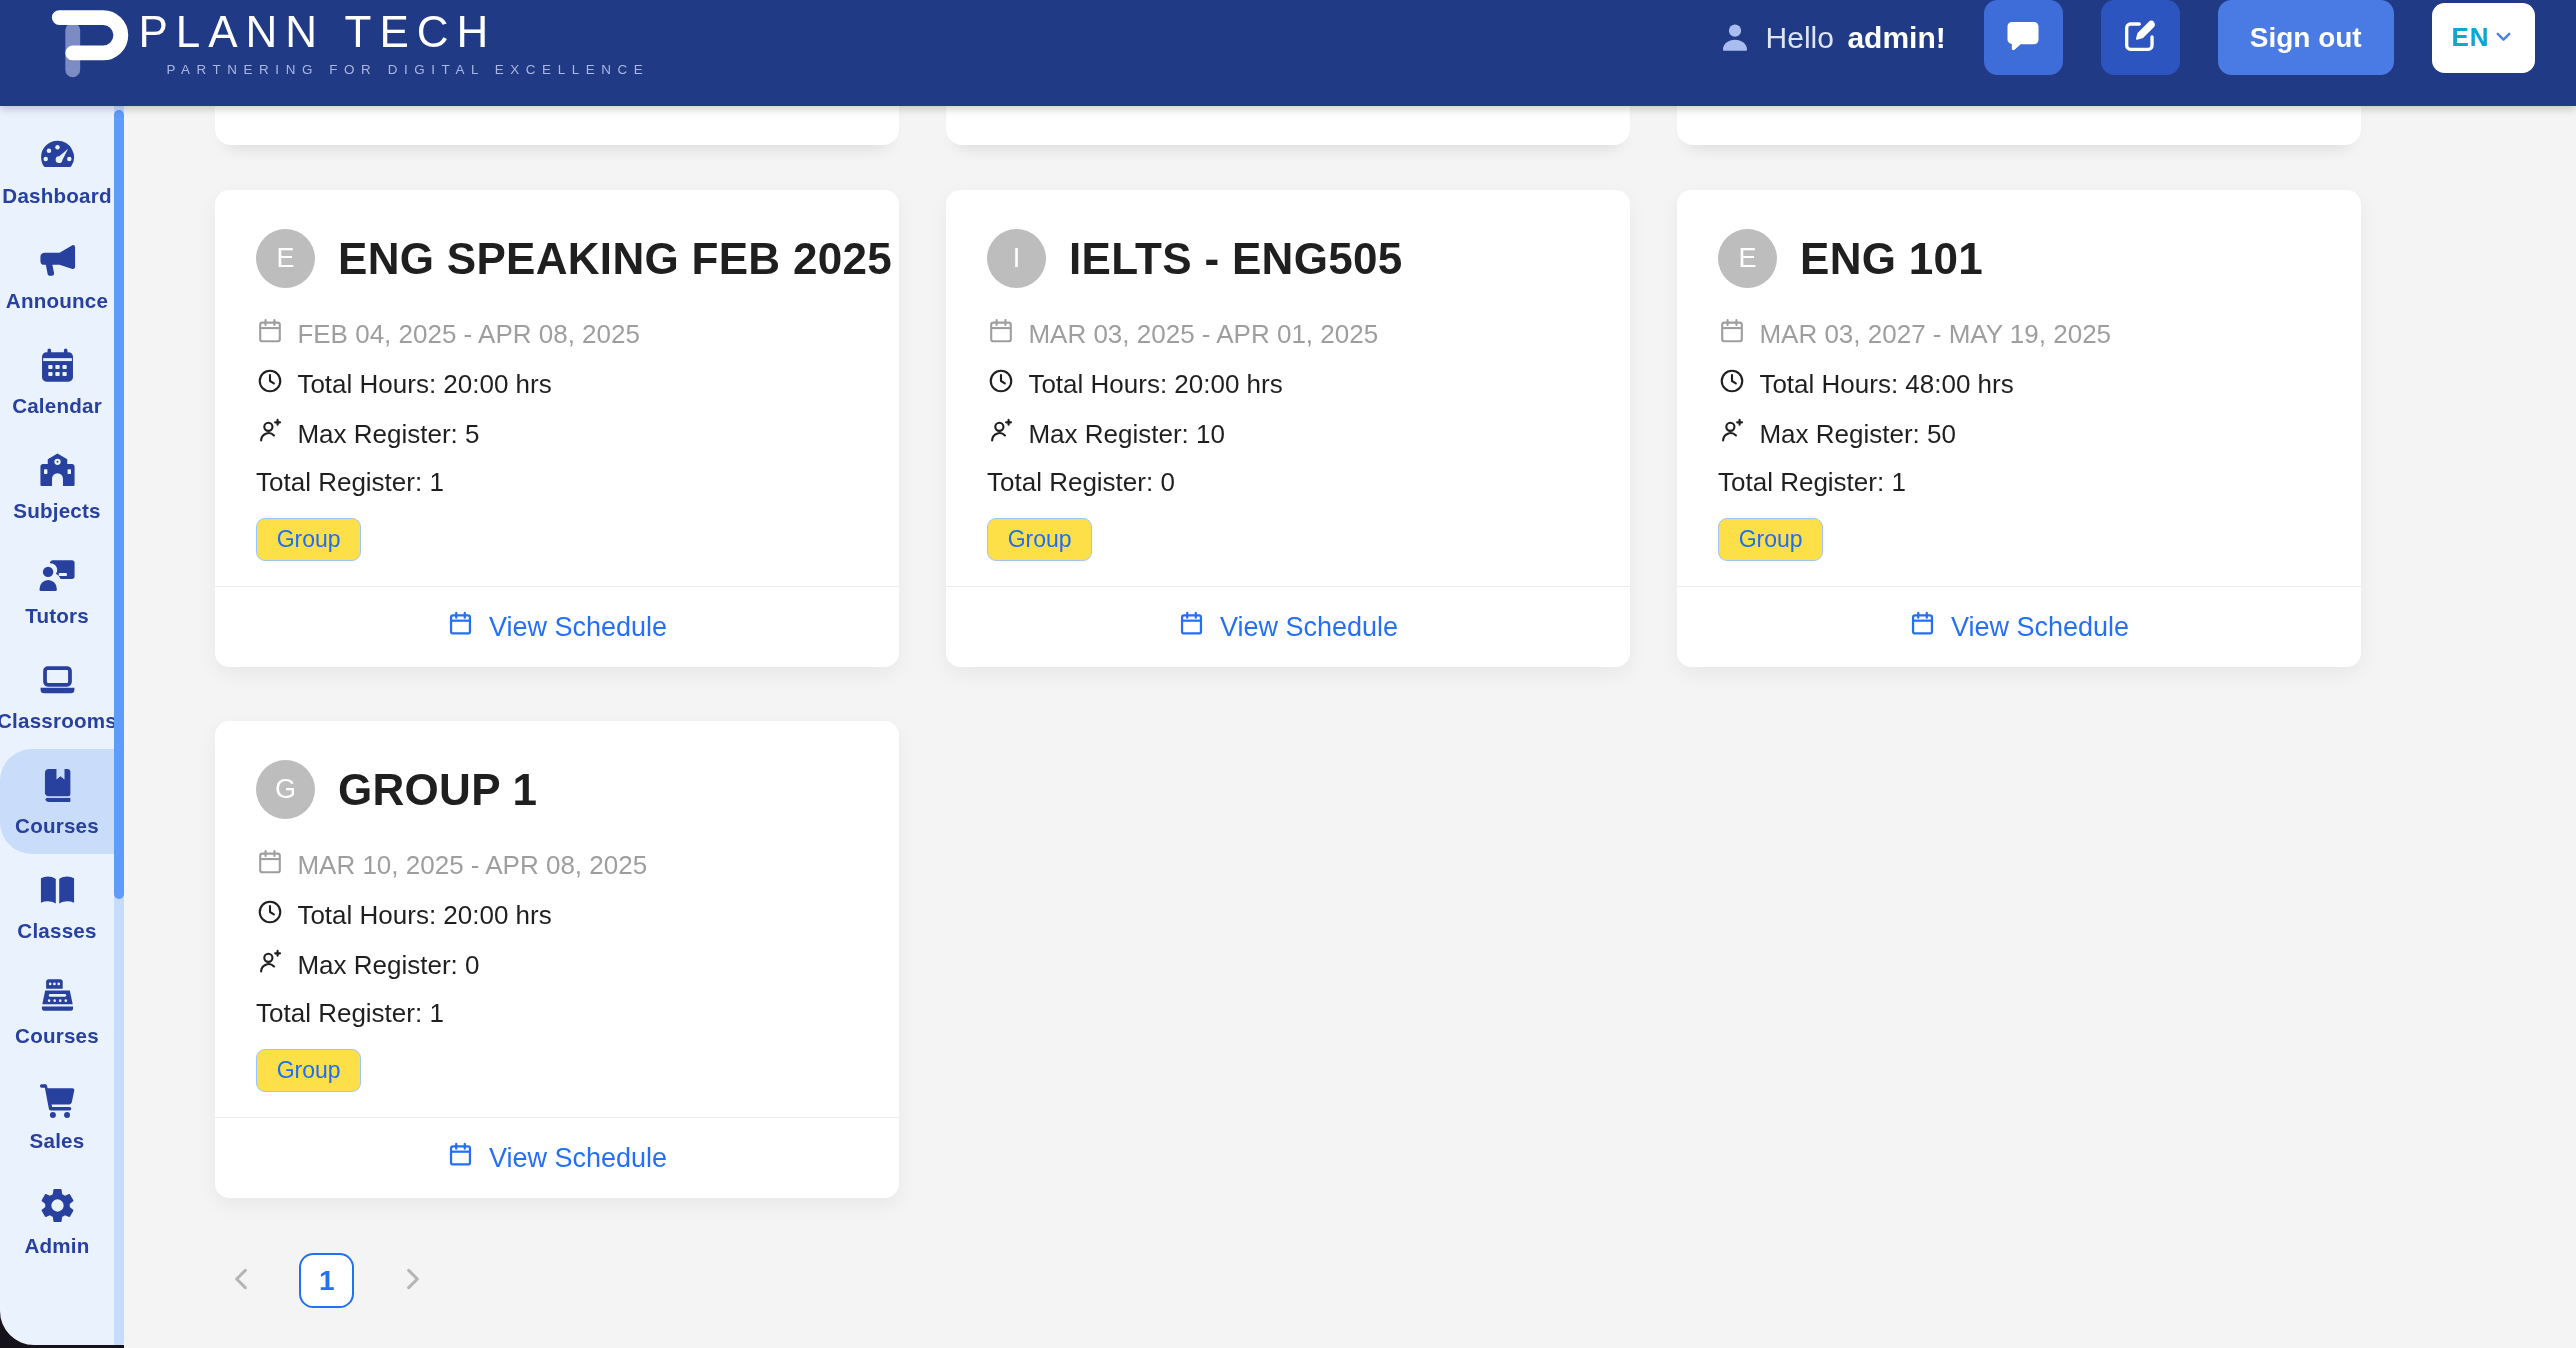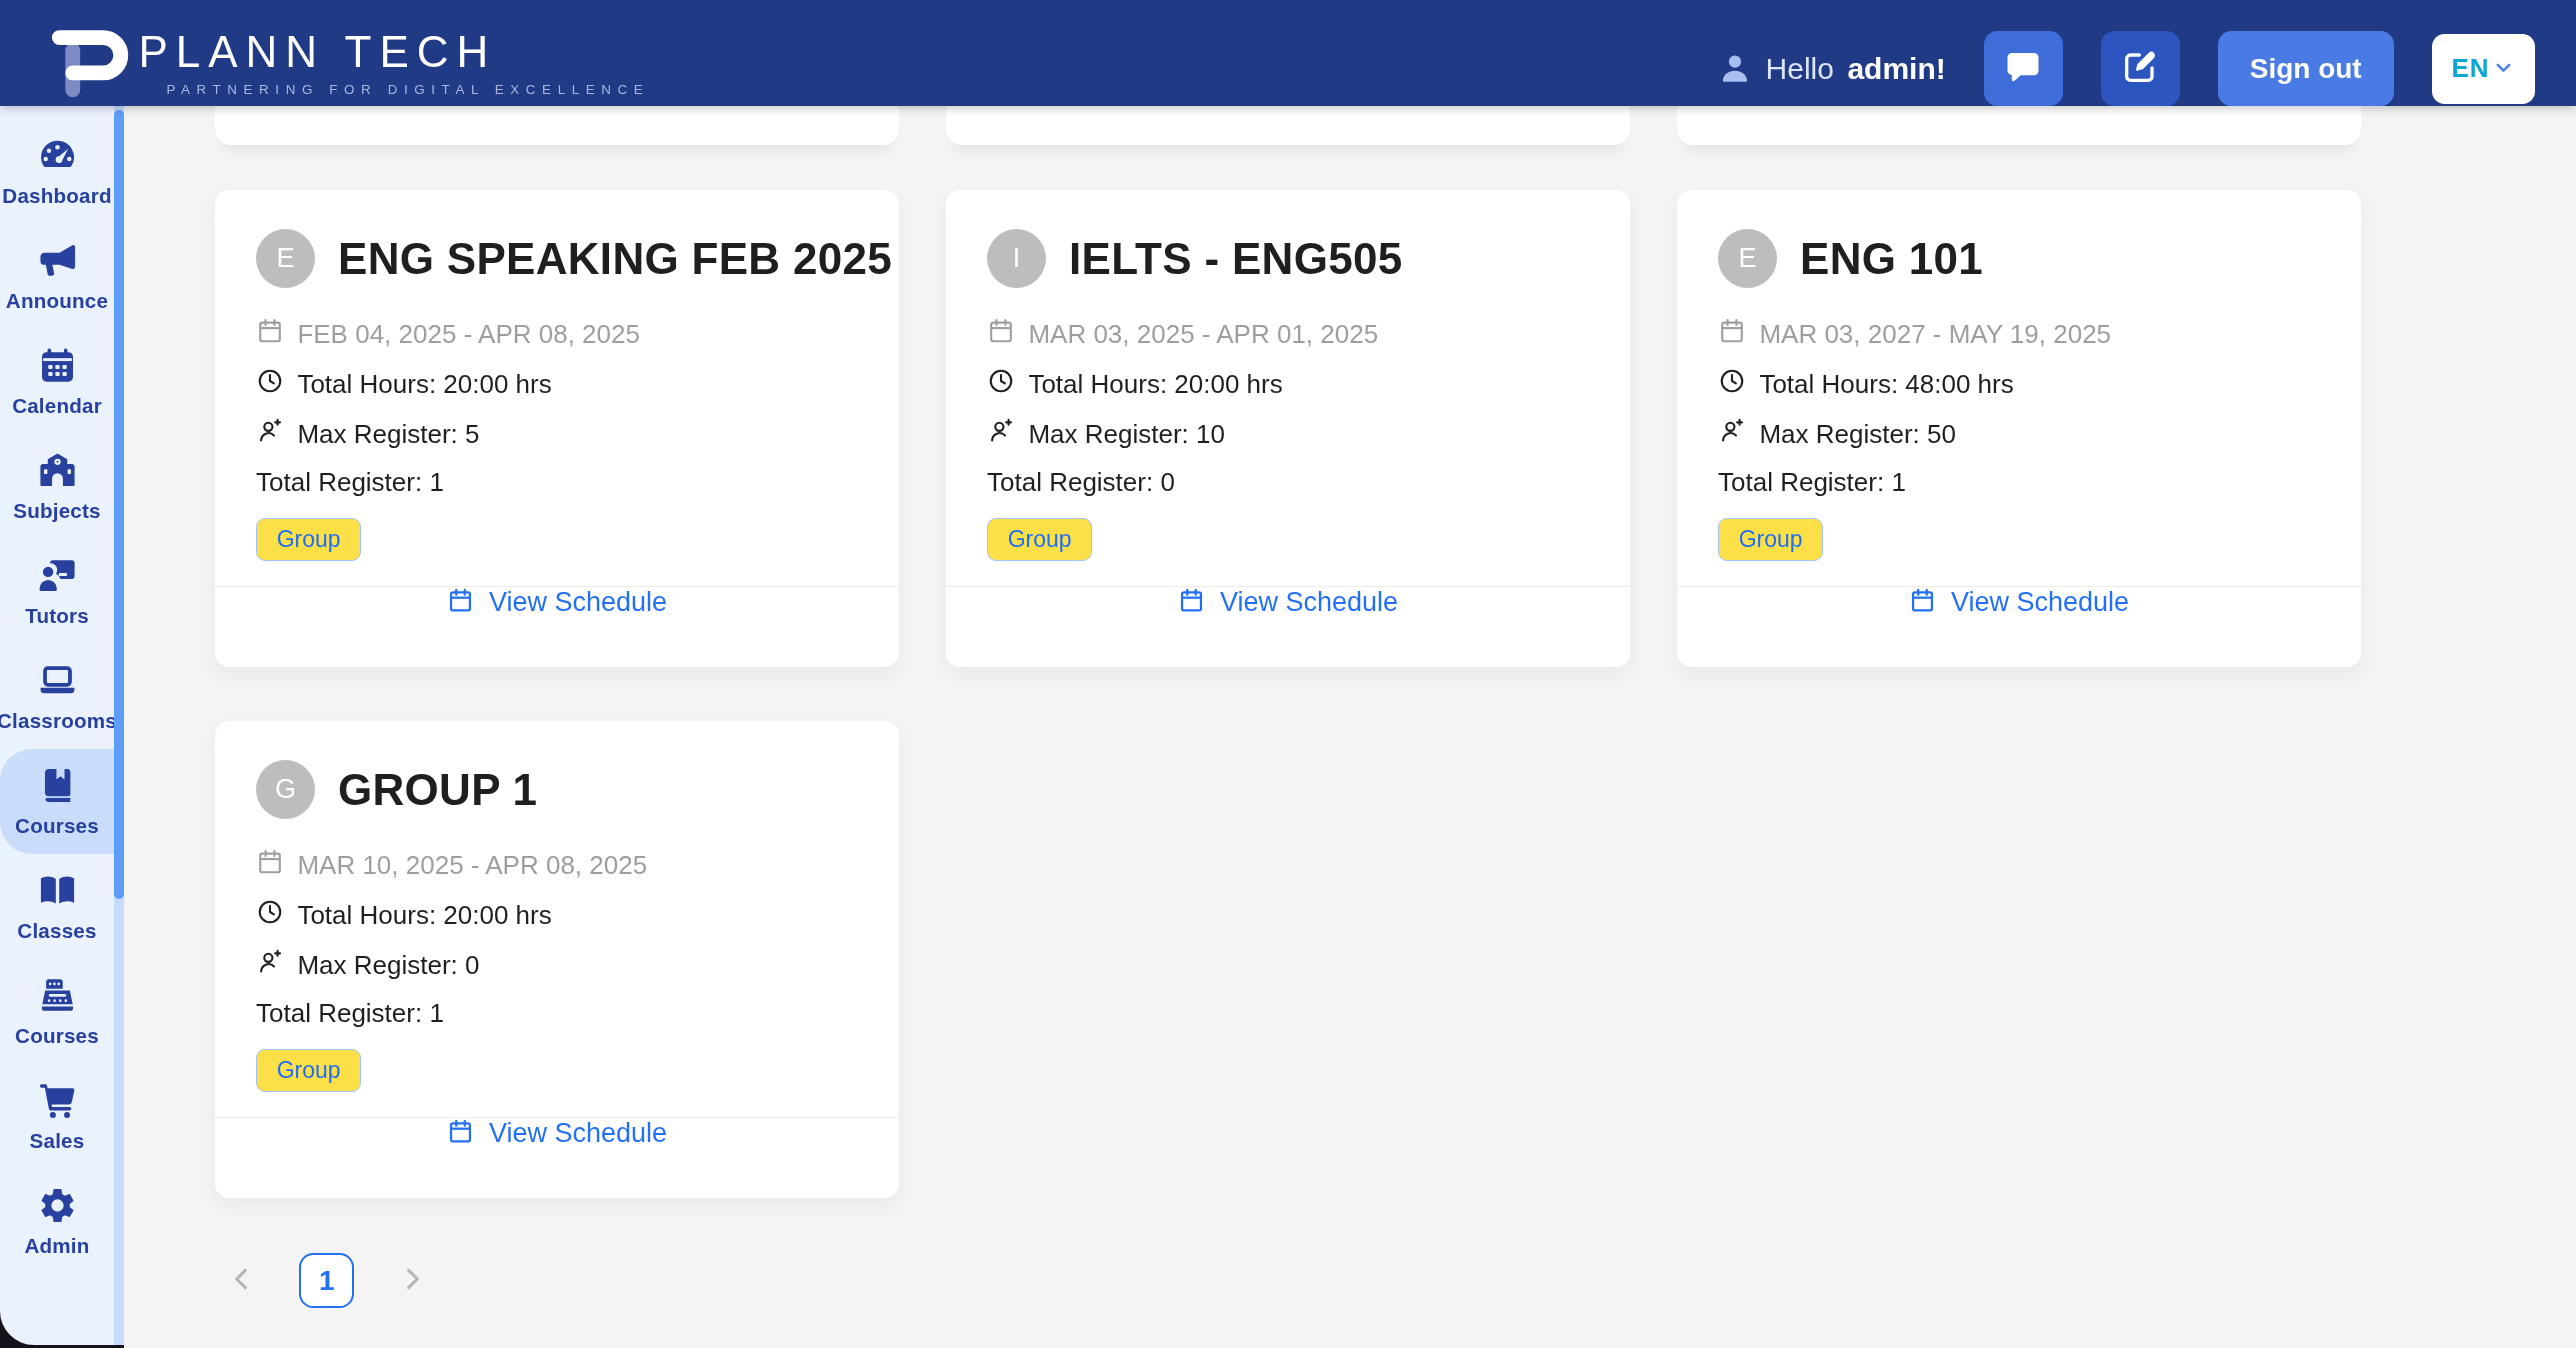--- a/index.html
+++ b/index.html
@@ -8,21 +8,21 @@
     font-family:"Liberation Sans", sans-serif;
     background:#f4f4f5;
     position:relative;
     overflow:hidden;
     color:#1f1f1f;
   }
   
   .navbar{
     position:absolute; top:0; left:0; right:0; height:106px;
     background:#203a85; z-index:6;
-    display:flex; align-items:flex-end; justify-content:space-between;
+    display:flex; align-items:flex-start; justify-content:space-between;
     padding:0 41px 0 36px;
     box-shadow:0 2.7px 9px rgba(0,0,0,.22);
   }
   .brand{ display:flex; align-items:center; gap:1.8px; }
   .brand-logo svg{ width:106px; height:86px; display:block; }
   .brand-text{ display:flex; flex-direction:column; margin-left:-5.4px; }
   .brand-name{ font-size:44px; font-weight:300; color:#ffffff; letter-spacing:8px; line-height:1; }
   .brand-tagline{ font-size:13.4px; color:#a9b7e2; letter-spacing:6.6px; margin-top:8px; font-weight:400;margin-left:28px; }
   .nav-right{ display:flex; align-items:center; gap:38px; }
   .greeting{ display:flex; align-items:center; gap:13.4px; font-size:30px; color:#dce4f9; }
@@ -91,21 +91,21 @@
   .crow svg{ width:28px; height:28px; flex:0 0 auto; }
   .crow.date{ color:#9e9e9e; }
   .crow.no-icon{ padding-left:0; margin-bottom:9px; }
   .badge{
     display:inline-block; width:max-content; margin-top:10.7px; padding:7.2px 19.7px;
     border:1.8px solid #9fc5f8; border-radius:9px; background:#fde047;
     color:#1d6ef5; font-size:23px; font-weight:500; cursor:default;
   }
   .card-footer{
     margin-top:auto; border-top:1.8px solid #ededed; height:81px; cursor:pointer;
-    display:flex; justify-content:center; gap:15px;
+    display:flex; align-items:center; justify-content:center; gap:15px;
     color:#2470f4; font-size:27px; font-weight:500;
   }
   .card-footer svg{ width:27px; height:27px; }
 
   .pagination{ display:flex; align-items:center; gap:38px; margin:55px 0 0 7.2px; }
   .page-chev{ width:39px; height:39px; background:none; border:none; cursor:pointer;
               display:flex; align-items:center; justify-content:center; }
   .page-chev svg{ width:32px; height:32px; }
   .page-box{
     width:55px; height:55px; background:#ffffff; cursor:pointer;

